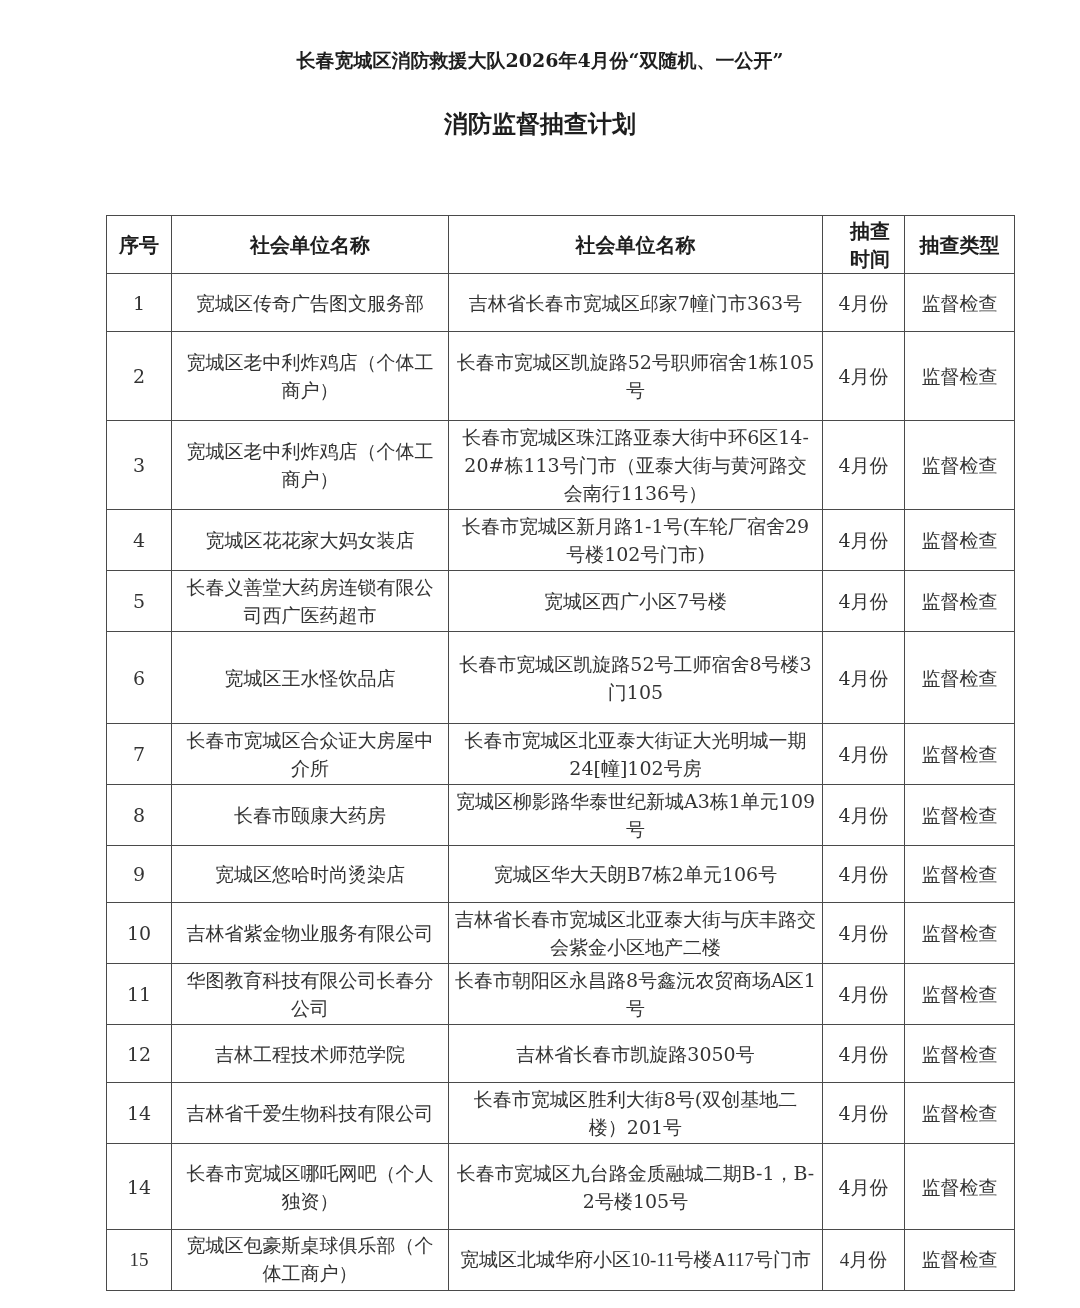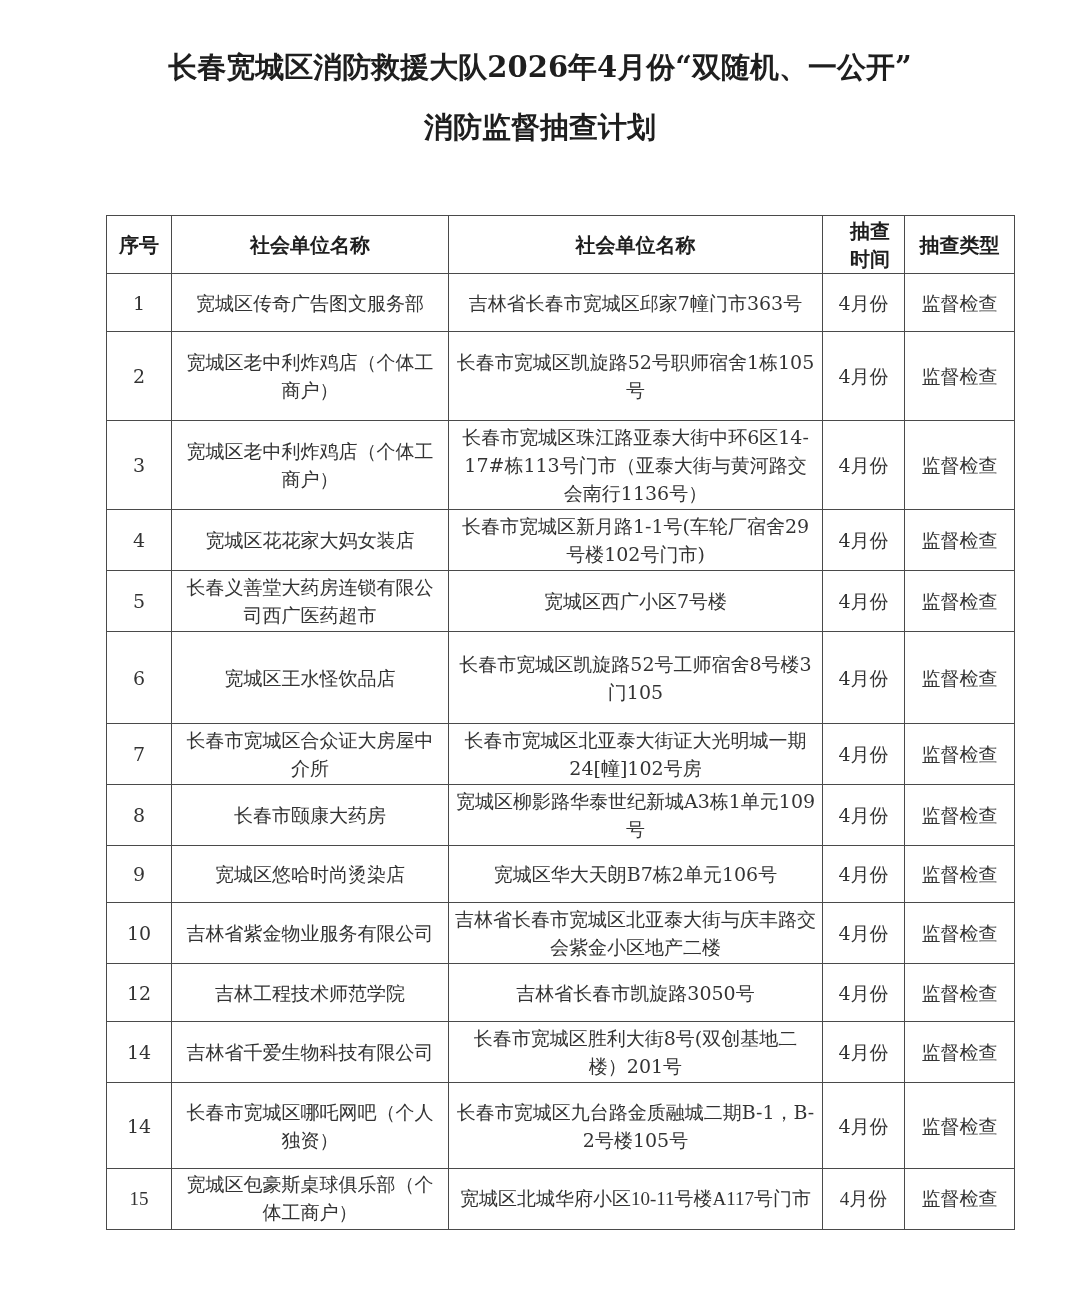--- a/index.html
+++ b/index.html
@@ -1,21 +1,21 @@
 <!DOCTYPE html>
 <html><head>
 <meta charset="utf-8">
 <style>
   html, body { margin: 0; padding: 0; background: #ffffff; }
   body { width: 1080px; height: 1308px; position: relative; overflow: hidden;
          font-family: "DejaVu Serif", "Liberation Serif", serif; color: #2a2a2a; }
   .title1 { position: absolute; top: 48px; left: 0; width: 1080px; text-align: center;
-            font-size: 29px; font-weight: bold; color: #1e1e1e; letter-spacing: 0px; }
+            font-size: 19px; font-weight: bold; color: #1e1e1e; letter-spacing: 0px; }
   .title2 { position: absolute; top: 108px; left: 0; width: 1080px; text-align: center;
-            font-size: 29px; font-weight: bold; color: #1e1e1e; }
+            font-size: 24px; font-weight: bold; color: #1e1e1e; }
   table { position: absolute; top: 215px; left: 106px; width: 908px;
           border-collapse: collapse; table-layout: fixed; }
   td, th { border: 1px solid #4a4a4a; text-align: center; vertical-align: middle;
            padding: 2px 6px; font-size: 19px; line-height: 28px; color: #333; font-weight: normal; }
   th { font-weight: bold; color: #1e1e1e; font-size: 20px; }
   col.c1 { width: 65px; } col.c2 { width: 277px; } col.c3 { width: 374px; }
   col.c4 { width: 82px; } col.c5 { width: 110px; }
 </style>
 </head>
 <body>
@@ -51,21 +51,21 @@
       <tr style="height: 89px;">
         <td>2</td>
         <td>宽城区老中利炸鸡店（个体工商户）</td>
         <td>长春市宽城区凯旋路52号职师宿舍1栋105号</td>
         <td>4月份</td>
         <td>监督检查</td>
       </tr>
       <tr style="height: 85px;">
         <td>3</td>
         <td>宽城区老中利炸鸡店（个体工商户）</td>
-        <td>长春市宽城区珠江路亚泰大街中环6区14-17#栋113号门市（亚泰大街与黄河路交会南行1136号）</td>
+        <td>长春市宽城区珠江路亚泰大街中环6区14-20#栋113号门市（亚泰大街与黄河路交会南行1136号）</td>
         <td>4月份</td>
         <td>监督检查</td>
       </tr>
       <tr style="height: 60px;">
         <td>4</td>
         <td>宽城区花花家大妈女装店</td>
         <td>长春市宽城区新月路1-1号(车轮厂宿舍29号楼102号门市)</td>
         <td>4月份</td>
         <td>监督检查</td>
       </tr>
@@ -104,20 +104,27 @@
         <td>4月份</td>
         <td>监督检查</td>
       </tr>
       <tr style="height: 60px;">
         <td>10</td>
         <td>吉林省紫金物业服务有限公司</td>
         <td>吉林省长春市宽城区北亚泰大街与庆丰路交会紫金小区地产二楼</td>
         <td>4月份</td>
         <td>监督检查</td>
       </tr>
+      <tr style="height: 57px;">
+        <td>11</td>
+        <td>华图教育科技有限公司长春分公司</td>
+        <td>长春市朝阳区永昌路8号鑫沅农贸商场A区1号</td>
+        <td>4月份</td>
+        <td>监督检查</td>
+      </tr>
       <tr style="height: 58px; padding-left: 24px;">
         <td>12</td>
         <td>吉林工程技术师范学院</td>
         <td>吉林省长春市凯旋路3050号</td>
         <td>4月份</td>
         <td>监督检查</td>
       </tr>
       <tr style="height: 58px;">
         <td>14</td>
         <td>吉林省千爱生物科技有限公司</td>

